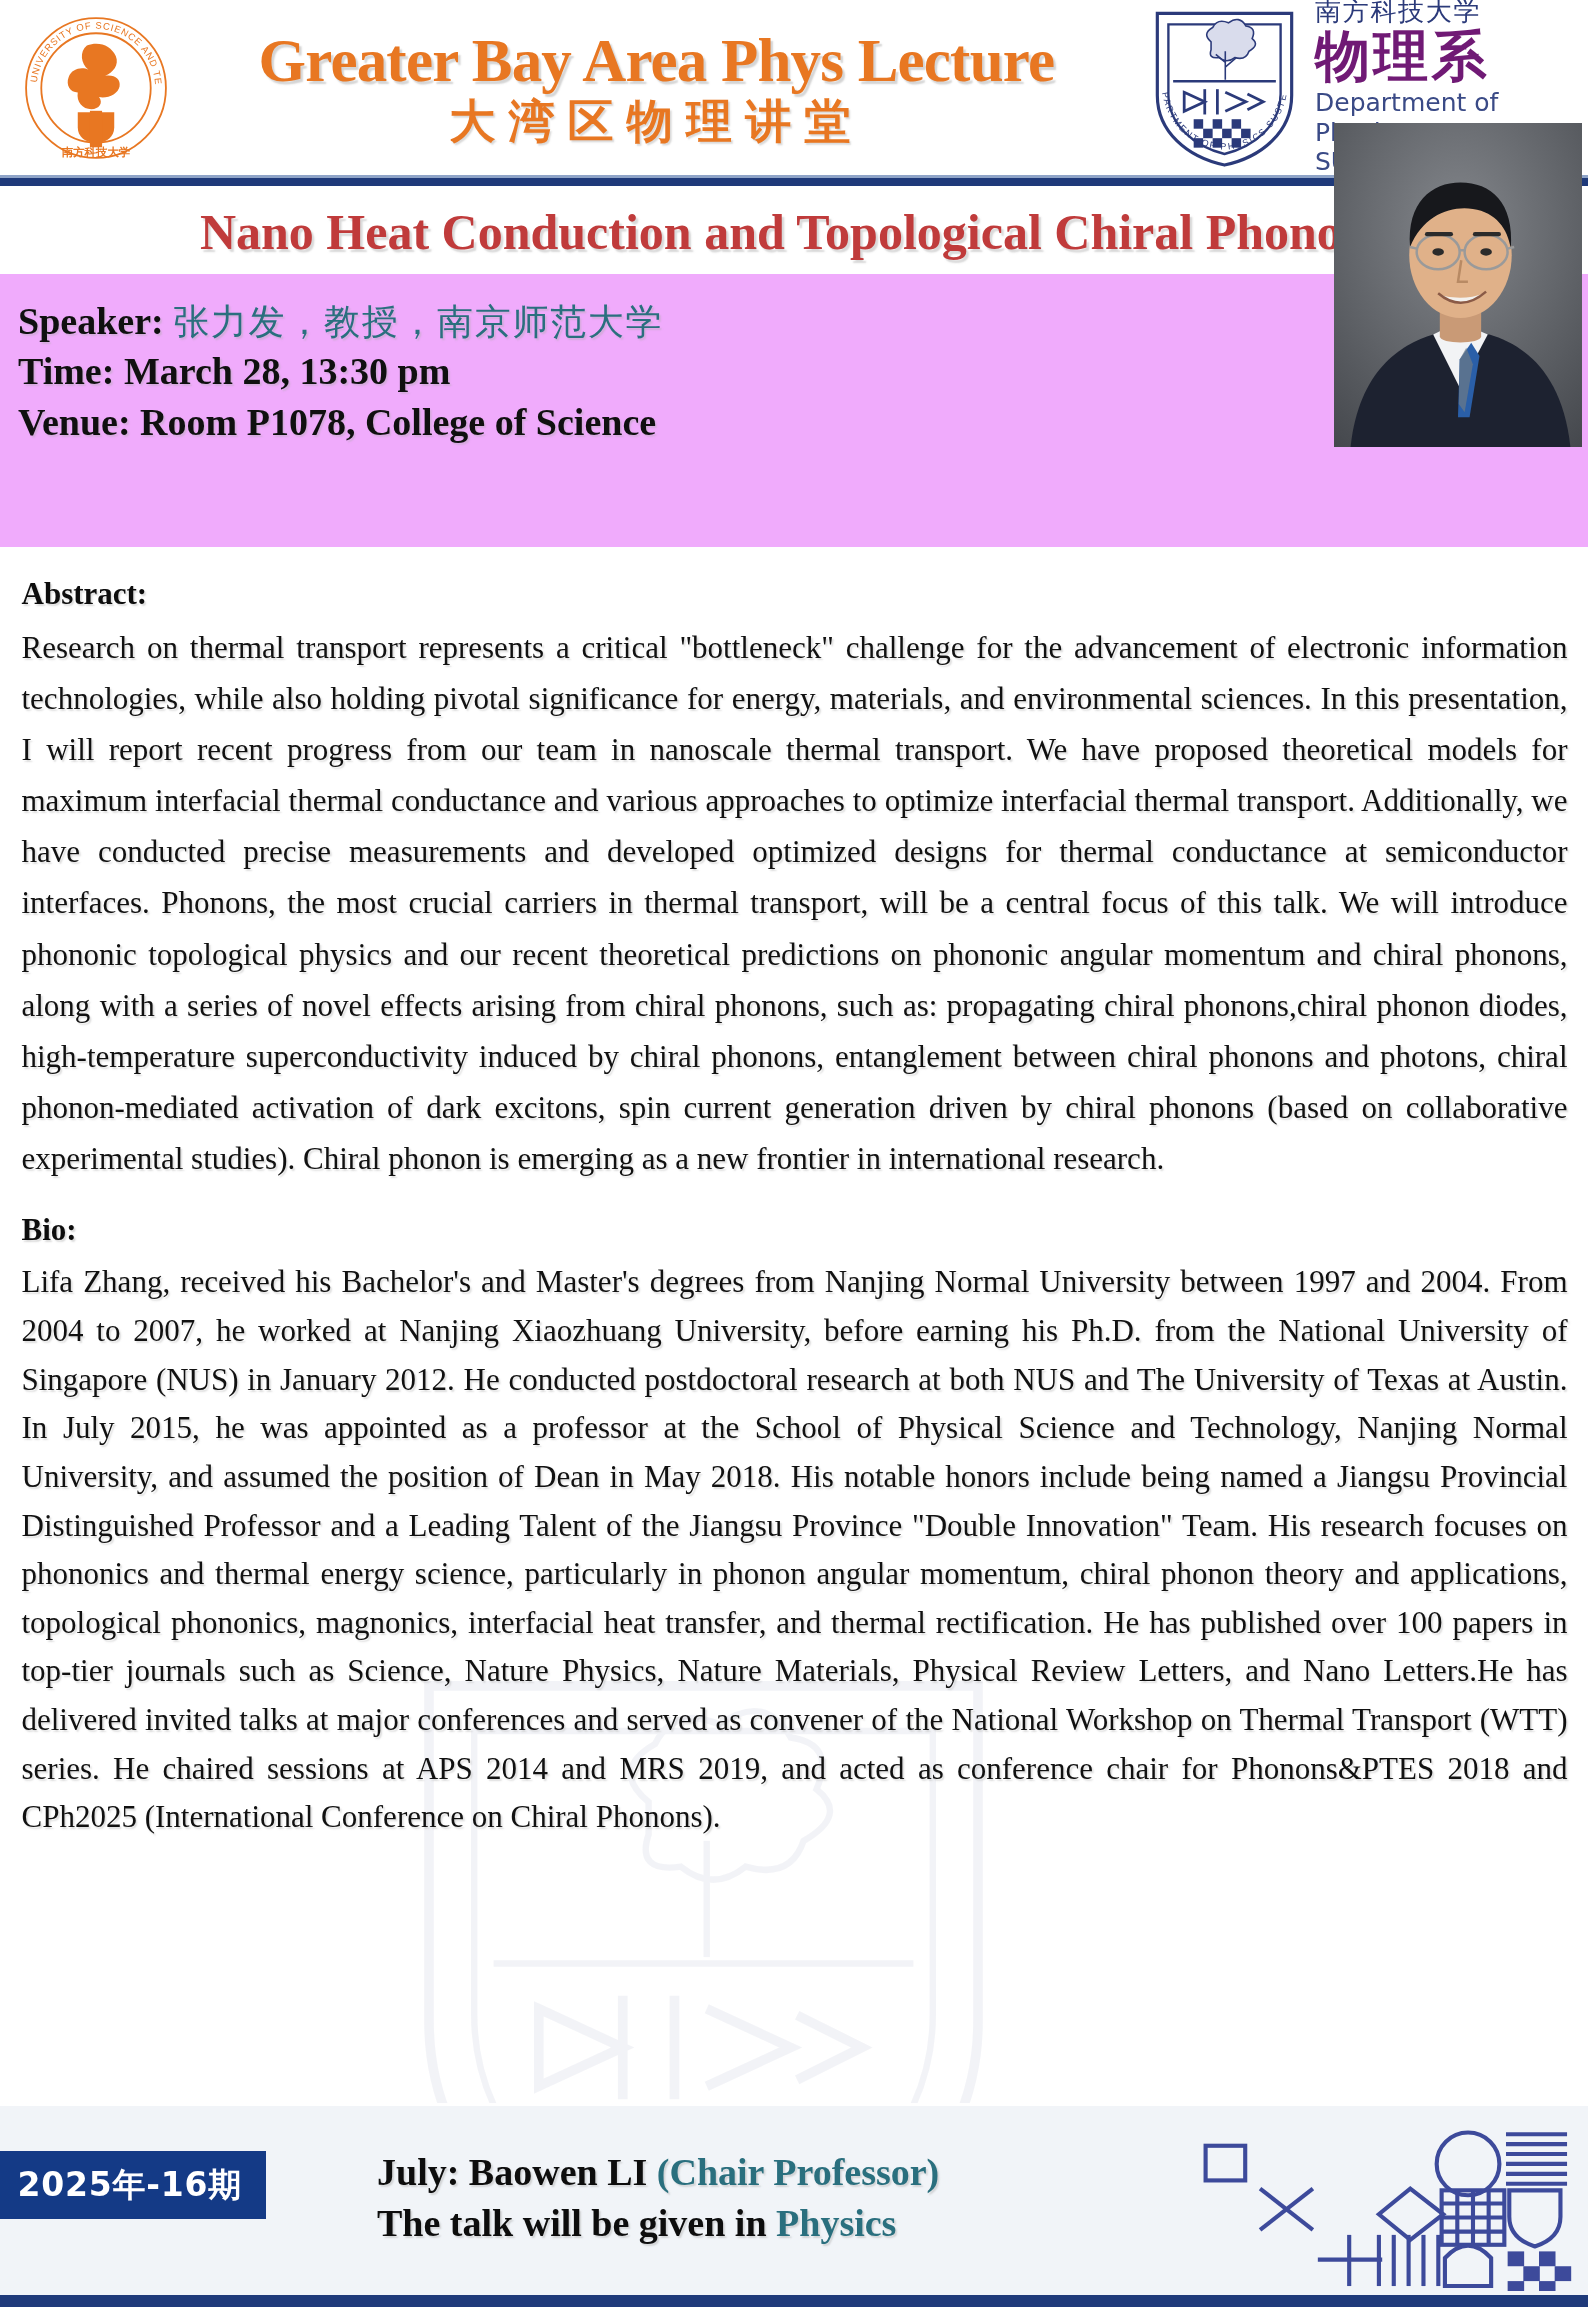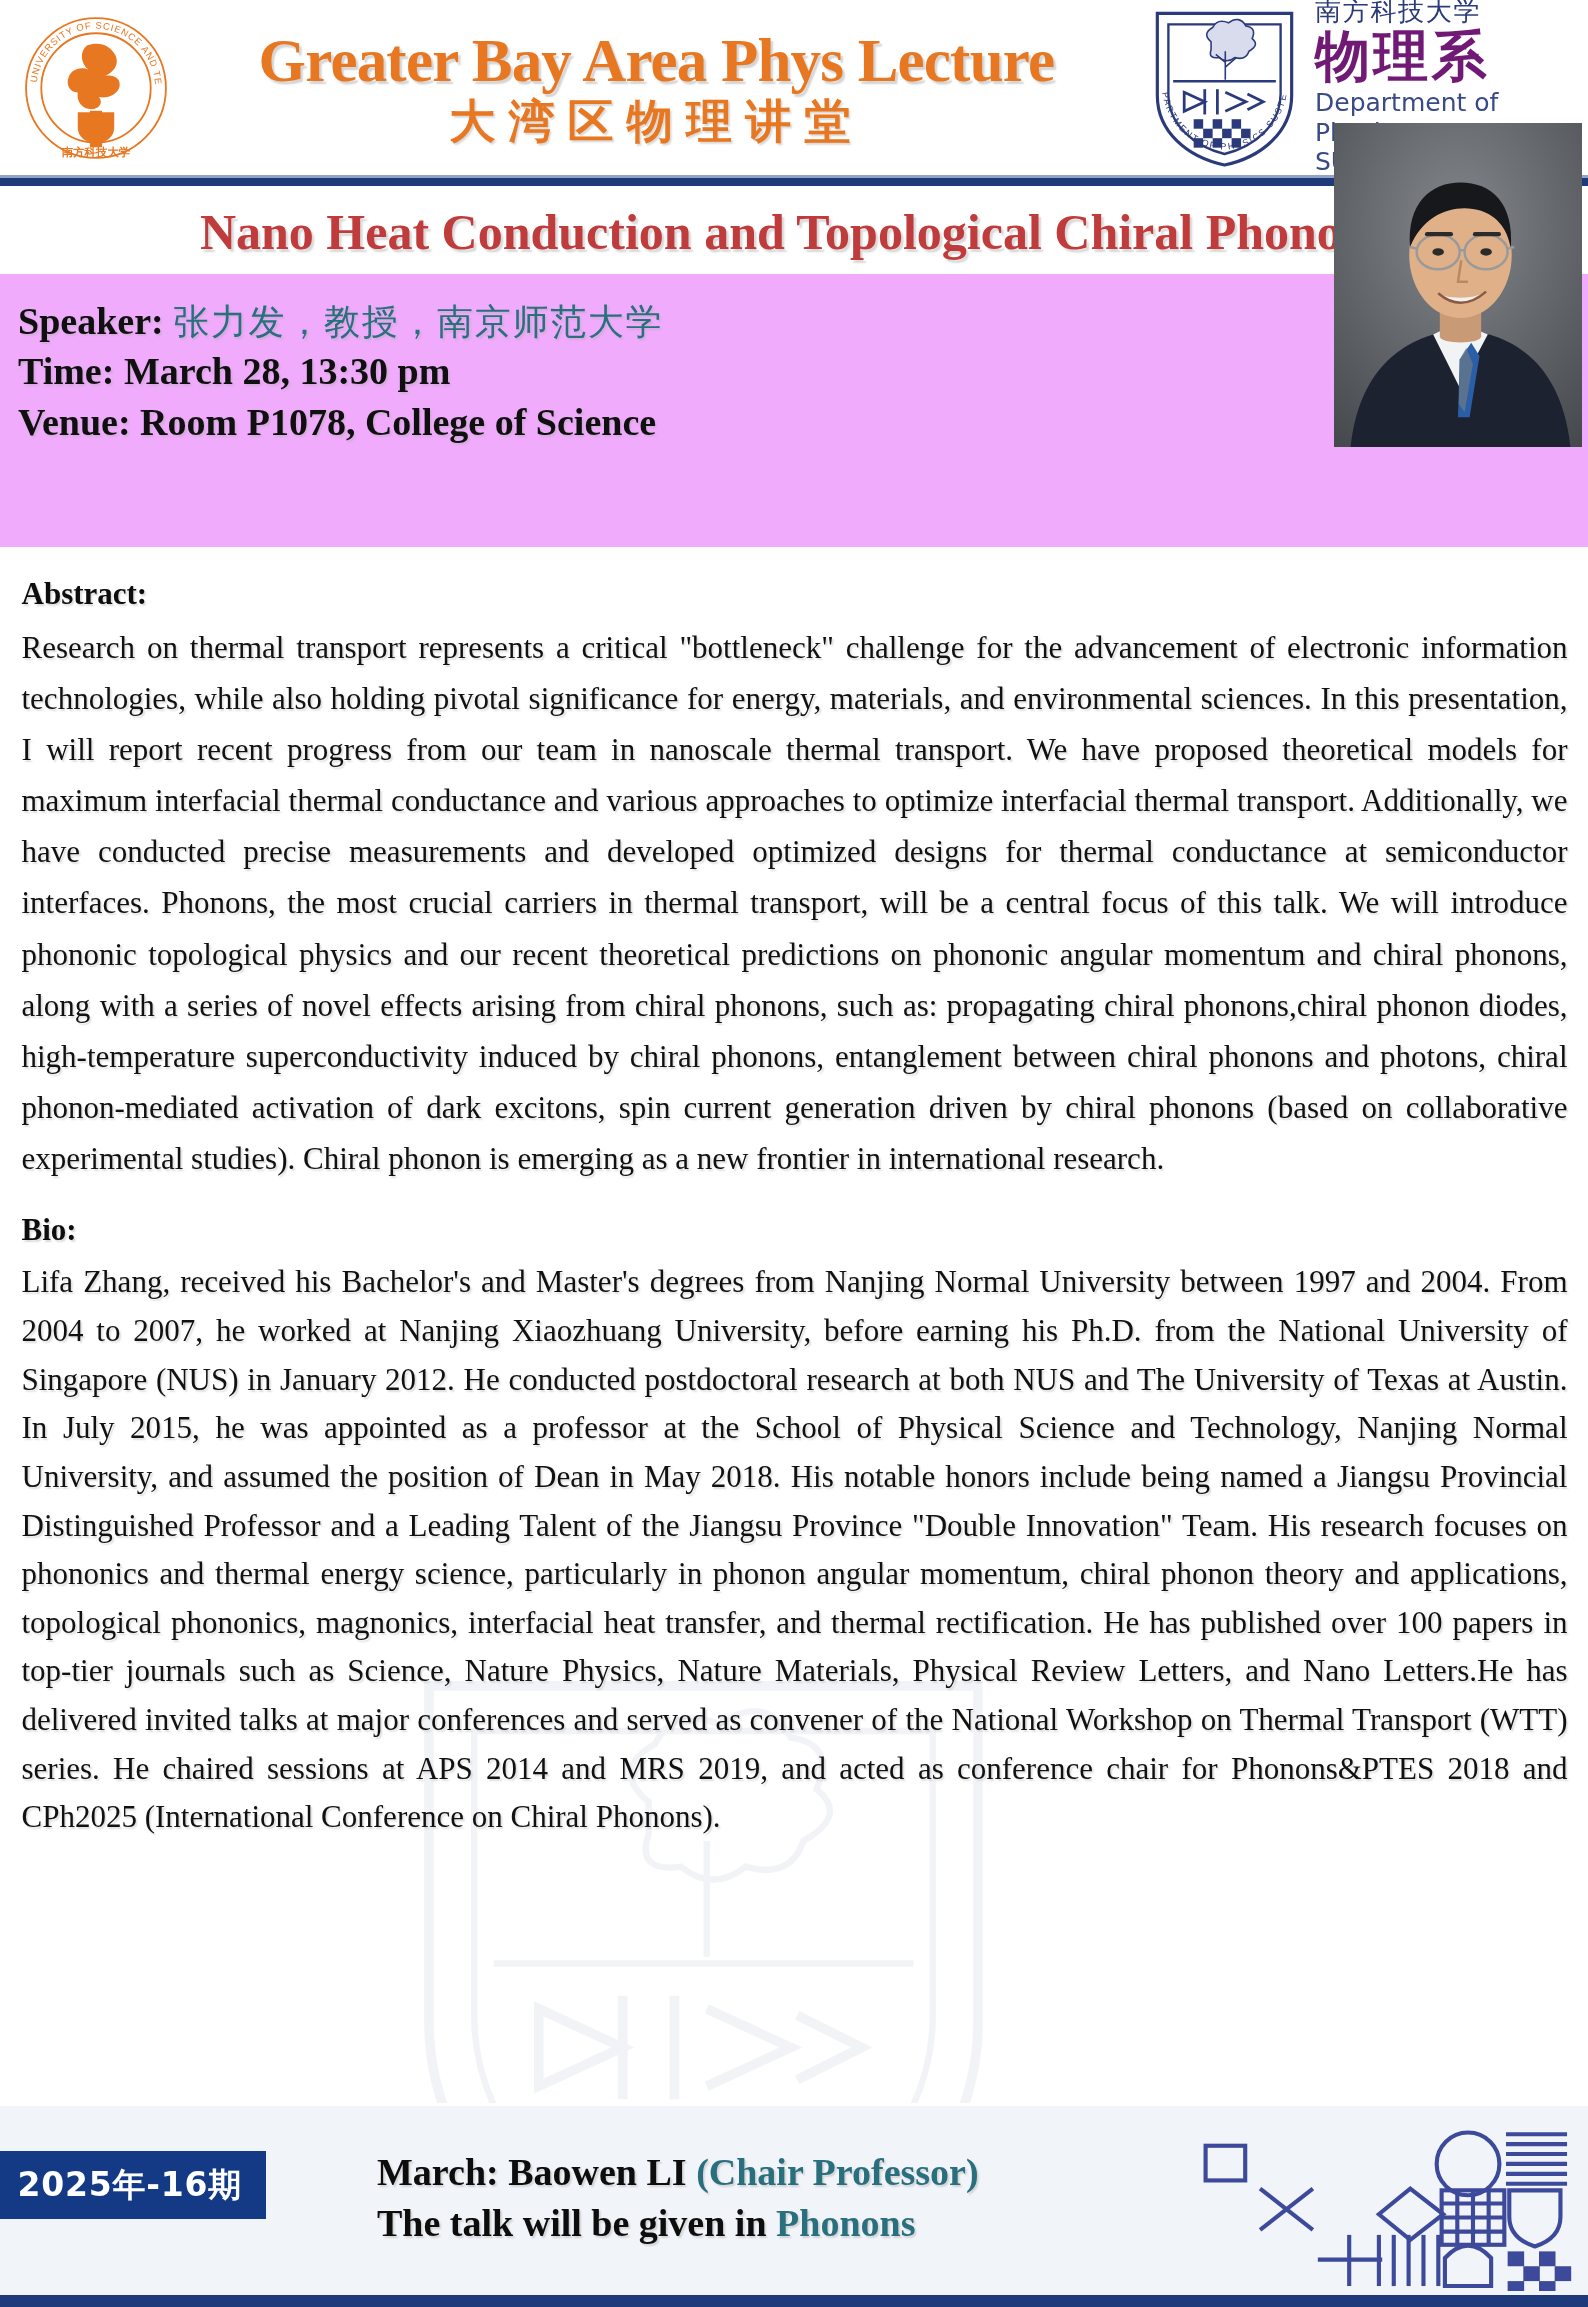--- a/index.html
+++ b/index.html
@@ -422,24 +422,24 @@
   </div>
 </div>
 
 <div class="footer">
   <div class="footer-band">
 
     <div class="issue-badge">2025年-16期</div>
 
     <div class="host-block">
       <div class="host-line">
-        <span>March: Baowen LI </span><span class="teal">(Chair Professor)</span>
+        <span>July: Baowen LI </span><span class="teal">(Chair Professor)</span>
       </div>
       <div class="host-line">
-        <span>The talk will be given in </span><span class="teal">Phonons</span>
+        <span>The talk will be given in </span><span class="teal">Physics</span>
       </div>
     </div>
 
     <div class="deco">
       <svg viewBox="0 0 500 206" width="414" height="170" aria-hidden="true">
         <g stroke="#3D4A9B" fill="none" stroke-width="5">
 
           <rect x="52" y="30" width="48" height="42"></rect>
 
           <line x1="118" y1="82" x2="182" y2="132"></line>

